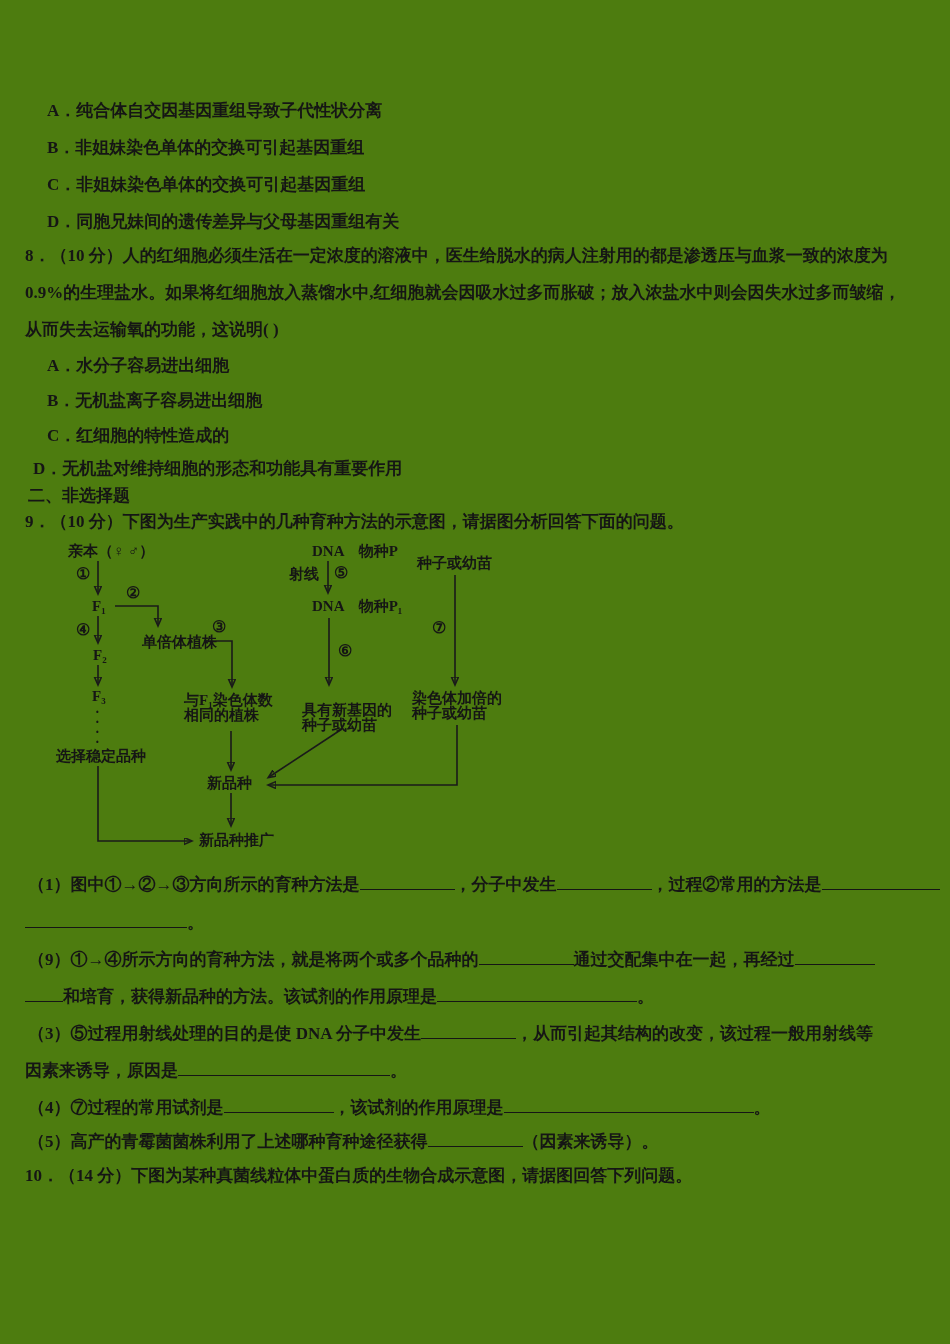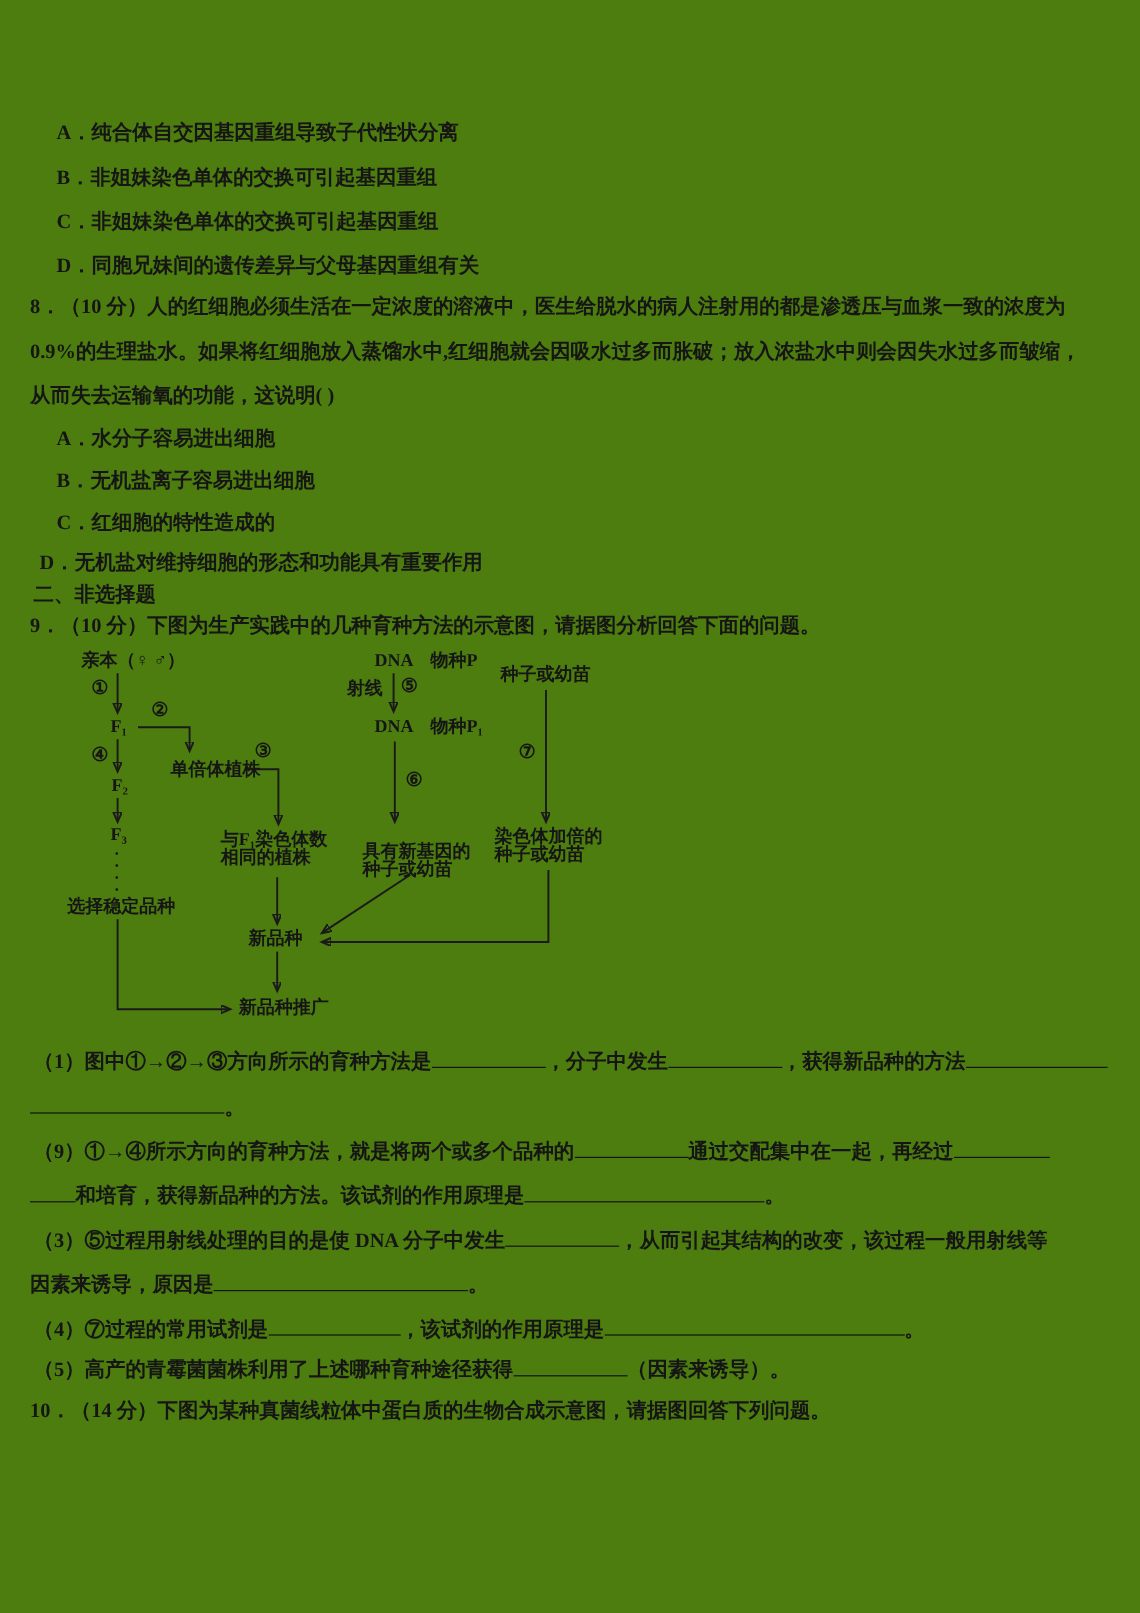--- a/index.html
+++ b/index.html
@@ -93,21 +93,21 @@
     <div class="dlabel center" style="left:372px;top:156px;width:95px">
       <div>染色体加倍的</div>
       <div>种子或幼苗</div>
     </div>
 
     <div class="dlabel" style="left:167px;top:240px">新品种</div>
     <div class="dlabel" style="left:159px;top:297px">新品种推广</div>
   </div>
 
   <div class="line" style="top:874px;left:28px">
-    <span>（1）图中①→②→③方向所示的育种方法是</span><span class="blank" style="width:95px"></span><span>，分子中发生</span><span class="blank" style="width:95px"></span><span>，获得新品种的方法</span><span class="blank" style="width:118px"></span>
+    <span>（1）图中①→②→③方向所示的育种方法是</span><span class="blank" style="width:95px"></span><span>，分子中发生</span><span class="blank" style="width:95px"></span><span>，过程②常用的方法是</span><span class="blank" style="width:118px"></span>
   </div>
   <div class="line" style="top:912px;left:25px">
     <span class="blank" style="width:162px"></span><span>。</span>
   </div>
 
   <div class="line" style="top:949px;left:28px">
     <span>（9）①→④所示方向的育种方法，就是将两个或多个品种的</span><span class="blank" style="width:95px"></span><span>通过交配集中在一起，再经过</span><span class="blank" style="width:80px"></span>
   </div>
   <div class="line" style="top:986px;left:25px">
     <span class="blank" style="width:38px"></span><span>和培育，获得新品种的方法。该试剂的作用原理是</span><span class="blank" style="width:200px"></span><span>。</span>

